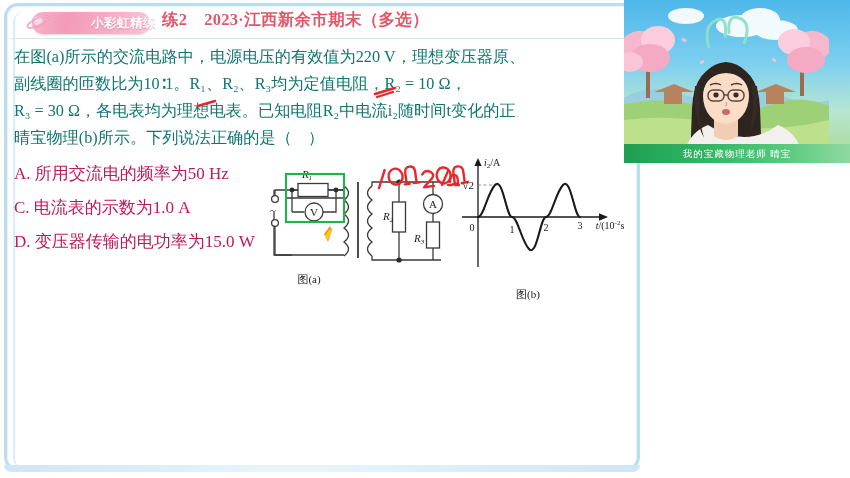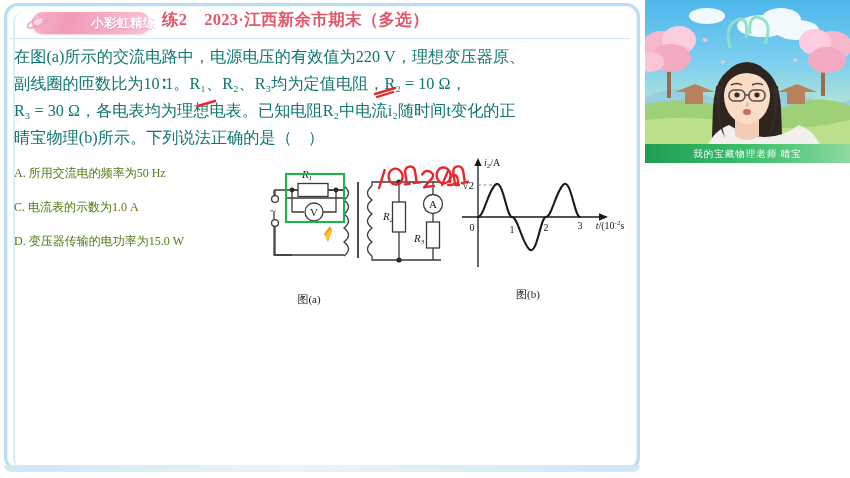--- a/index.html
+++ b/index.html
@@ -70,36 +70,36 @@
   
   .stem{
     position:absolute;left:14px;top:44px;width:614px;
     font-size:16.2px;line-height:27px;color:#0f766e;
     font-family:"Liberation Serif","DejaVu Serif",serif;
     text-align:justify;
   }
 
   .options{position:absolute;left:14px;top:165px;width:250px;}
   .opt{
-    font-size:12px;line-height:17px;color:#4d7c0f;margin-bottom:17px;
+    font-size:17px;line-height:17px;color:#be185d;margin-bottom:17px;
     white-space:nowrap;
     font-family:"Liberation Serif","DejaVu Serif",serif;
   }
 
   
   .fig-a{position:absolute;left:266px;top:160px;width:190px;height:135px;}
   .fig-b{position:absolute;left:452px;top:155px;width:176px;height:140px;}
   .fig-caption{
     position:absolute;font-size:11px;color:#222;text-align:center;width:100%;
     font-family:"Liberation Serif","DejaVu Serif",serif;
   }
 
   
   .video{
-    position:absolute;right:0;top:0;width:205px;height:163px;overflow:hidden;
+    position:absolute;right:0;top:0;width:226px;height:163px;overflow:hidden;
     background:#7fcdf0;
   }
   .vid-sky{position:absolute;inset:0;
     background:linear-gradient(180deg,#4db8ea 0%,#7fd0ef 40%,#b8e6d2 68%,#a8d98c 100%);}
   .vid-banner{
     position:absolute;left:0;bottom:0;width:100%;height:19px;
     background:linear-gradient(90deg,#1f9e52 0%,#33b866 40%,#56c97d 70%,#8fd9a0 100%);
     color:#fff;font-size:9.5px;line-height:19px;text-align:center;
     font-family:"Liberation Sans","DejaVu Sans",sans-serif;
     letter-spacing:1px;white-space:nowrap;
@@ -237,21 +237,21 @@
       <text x="167" y="48" font-size="11" font-family="'Liberation Serif',serif" fill="#1a1a1a" text-anchor="middle">A</text>
       <text x="4" y="54" font-size="11" font-family="'Liberation Serif',serif" fill="#1a1a1a">~</text>
 
       <rect x="20" y="14" width="58" height="48" fill="none" stroke="#22b14c" stroke-width="2.1"></rect>
 
       <g>
         <path d="M58 74 L64 66 L66 70 L62 82 Z" fill="#f7941e"></path>
         <path d="M59 76 L64 69 L65 72 L62 80 Z" fill="#fdd017"></path>
       </g>
     </svg>
-    <div class="fig-caption" style="top:112px;left:-52px;margin-top:20px;">图(a)</div>
+    <div class="fig-caption" style="top:112px;left:-52px;">图(a)</div>
   </div>
 
   <div class="ann-red" style="left:374px;top:166px;">
     <svg width="52" height="22" viewBox="0 0 52 22">
       <g fill="none" stroke="#e8262b" stroke-width="2.4" stroke-linecap="round" stroke-linejoin="round">
         <path d="M4 19 L12 2"></path>
         <ellipse cx="22" cy="10" rx="7" ry="8"></ellipse>
         <path d="M32 19 L32 8 q0-6 5-6 q5 0 5 6 L42 19 M30 19 L35 19 M39 19 L45 19"></path>
       </g>
     </svg>

